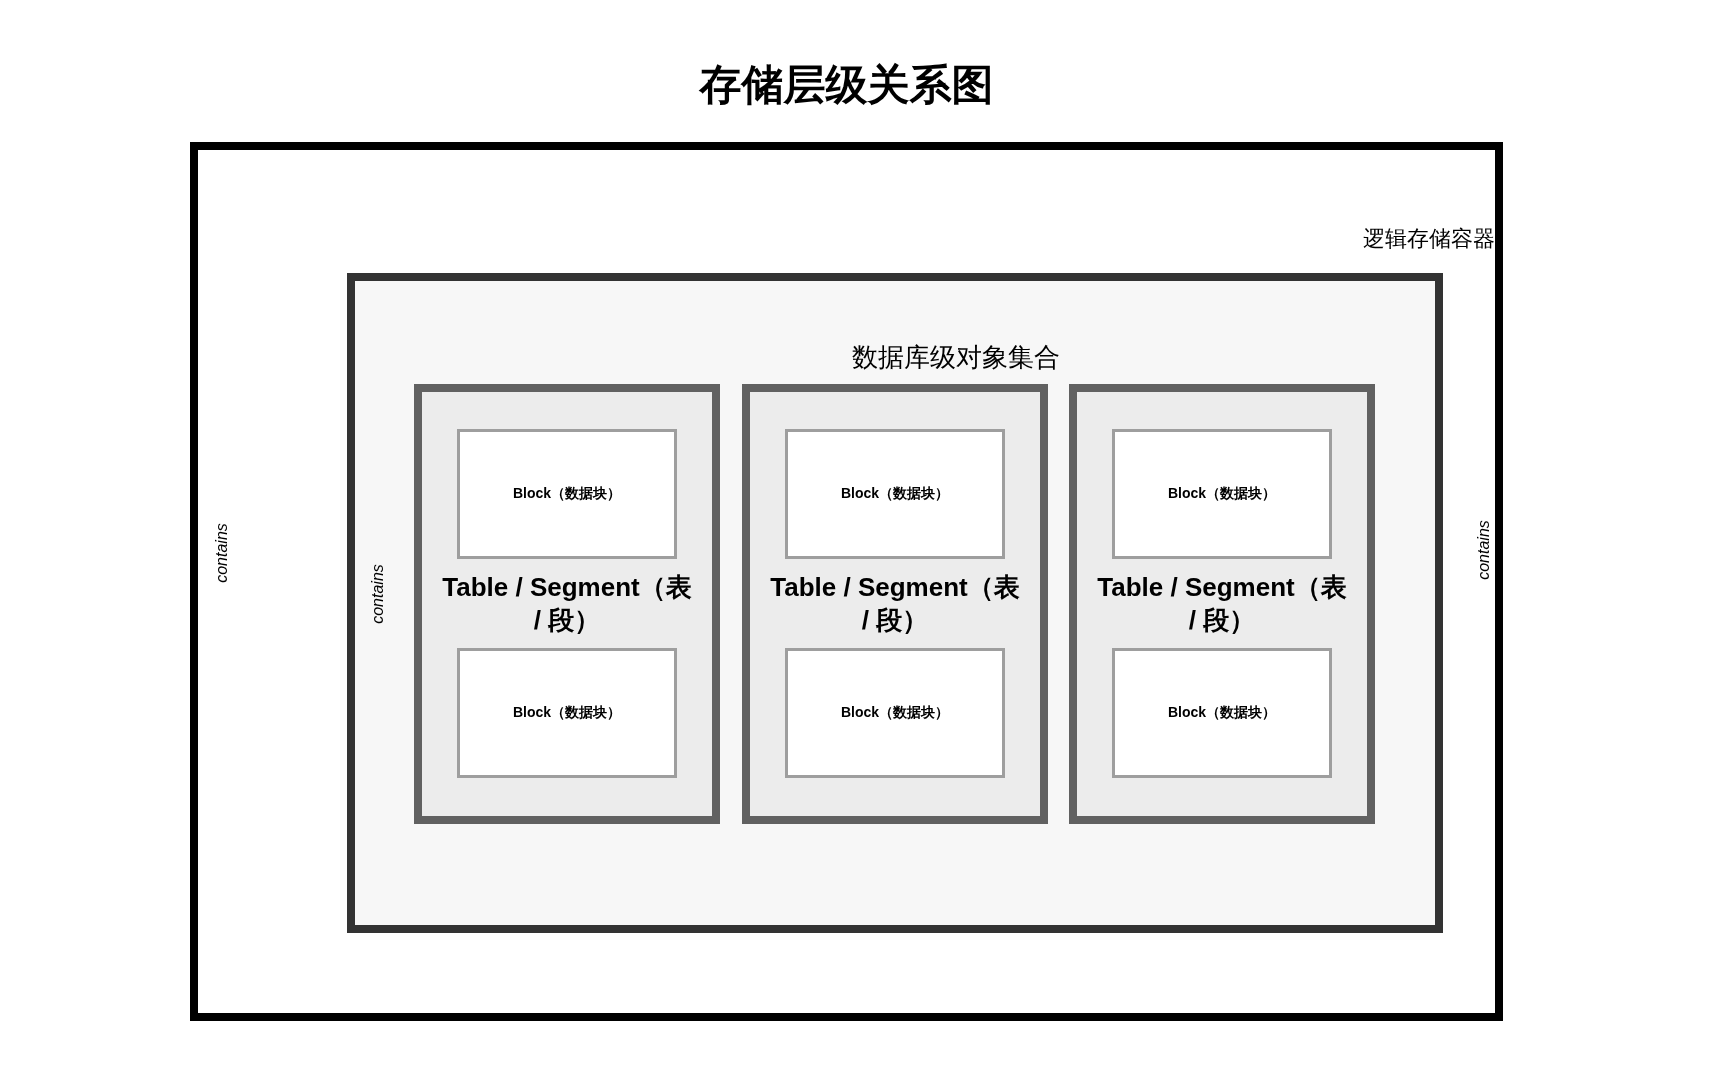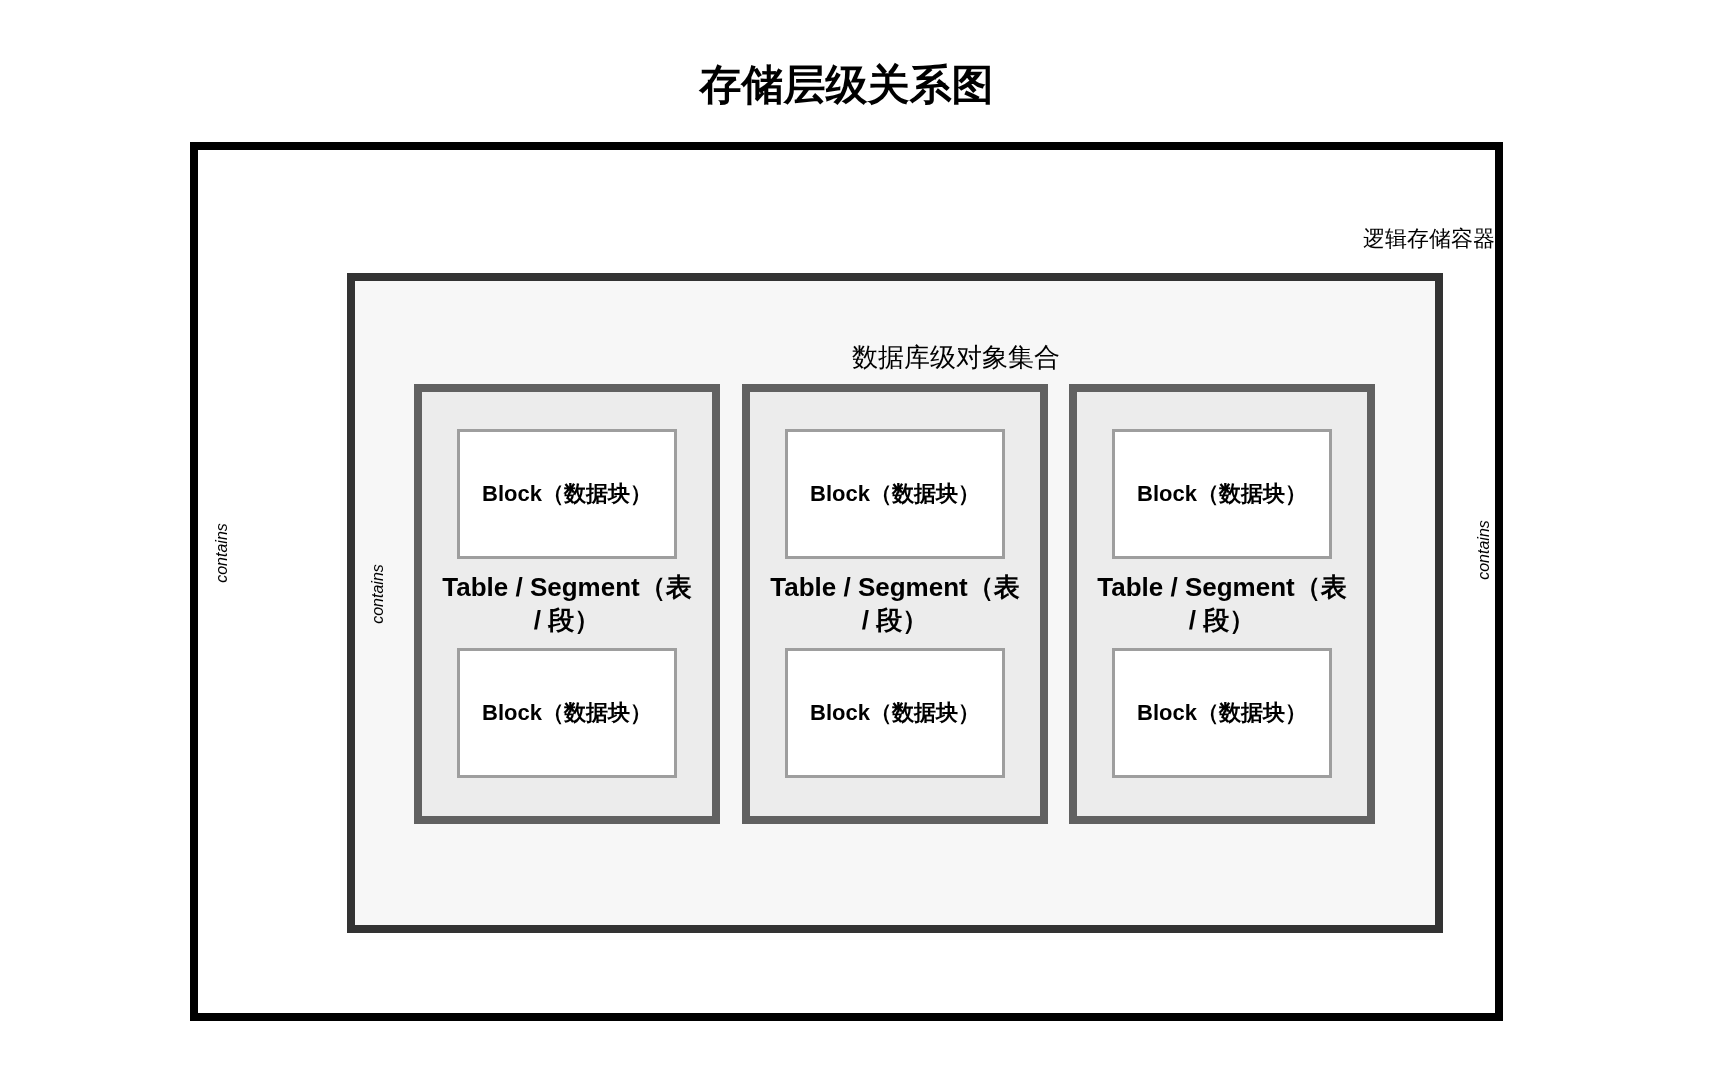--- a/index.html
+++ b/index.html
@@ -101,21 +101,21 @@
     width: 220px;
     height: 130px;
     border: 3px solid var(--block-border);
     background: var(--block-bg);
     display: flex;
     align-items: center;
     justify-content: center;
   }
 
   .block-label {
-    font-size: 22px;
+    font-size: 14px;
     font-weight: bold;
     white-space: nowrap;
   }
 
   .segment-label {
     flex: 1 1 auto;
     width: 100%;
     display: flex;
     align-items: center;
     justify-content: center;

